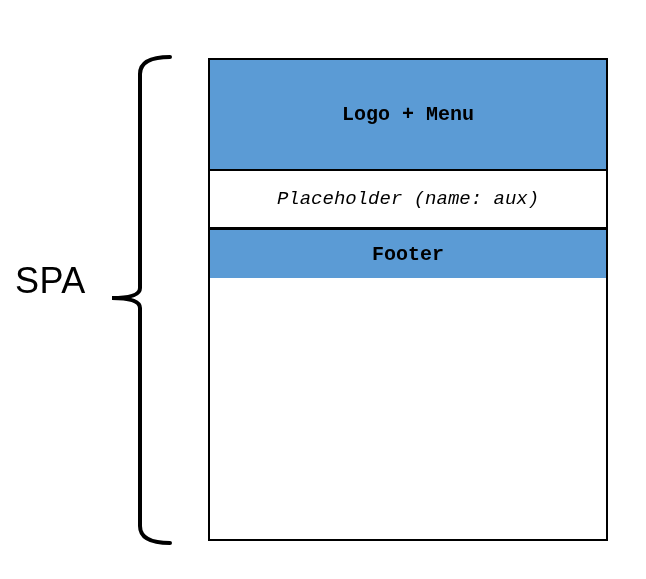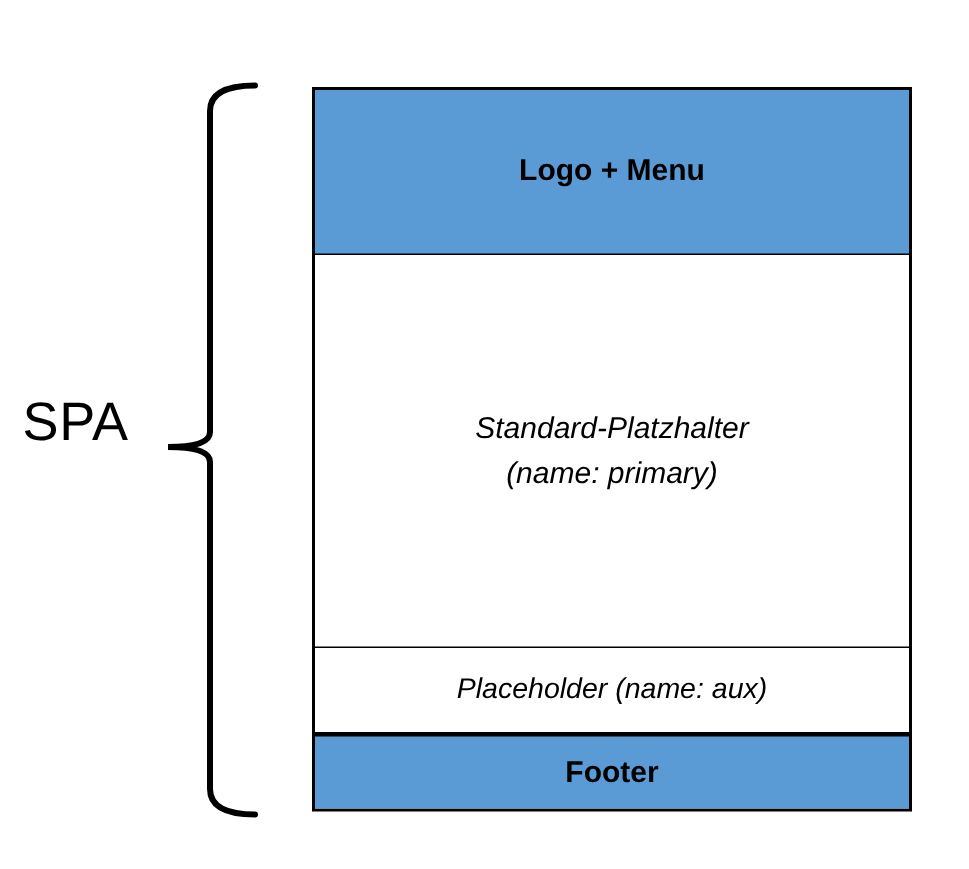--- a/index.html
+++ b/index.html
@@ -43,20 +43,21 @@
     background: #FFFFFF;
   }
   .section {
     box-sizing: border-box;
     display: flex;
     flex-direction: column;
     align-items: center;
     justify-content: center;
     text-align: left;
     color: #000000;
+    font-family: Liberation Mono, monospace;
   }
   .section.header {
     height: 110px;
     background: var(--section-fill, #5B9BD5);
     border-bottom: 1.5px solid var(--border, #000000);
     font-weight: bold;
     font-size: 20px;
   }
   .section.main {
     flex: 1;
@@ -90,24 +91,20 @@
   <svg class="brace-svg" viewBox="0 0 80 500" xmlns="http://www.w3.org/2000/svg">
     <path d="M 70 7 Q 40 7 40 24 L 40 238 Q 40 248 12 248 Q 40 248 40 258 L 40 476 Q 40 493 70 493" fill="none" stroke="#000000" stroke-width="4" stroke-linecap="round"></path>
   </svg>
 
   <div class="box">
 
     <div class="section header">
       <span>Logo + Menu</span>
     </div>
 
-    <div class="section main">
-      <div>Standard-Platzhalter</div>
-      <div>(name: primary)</div>
-    </div>
 
     <div class="section aux">
       <span>Placeholder (name: aux)</span>
     </div>
 
     <div class="section footer">
       <span>Footer</span>
     </div>
 
   </div>

